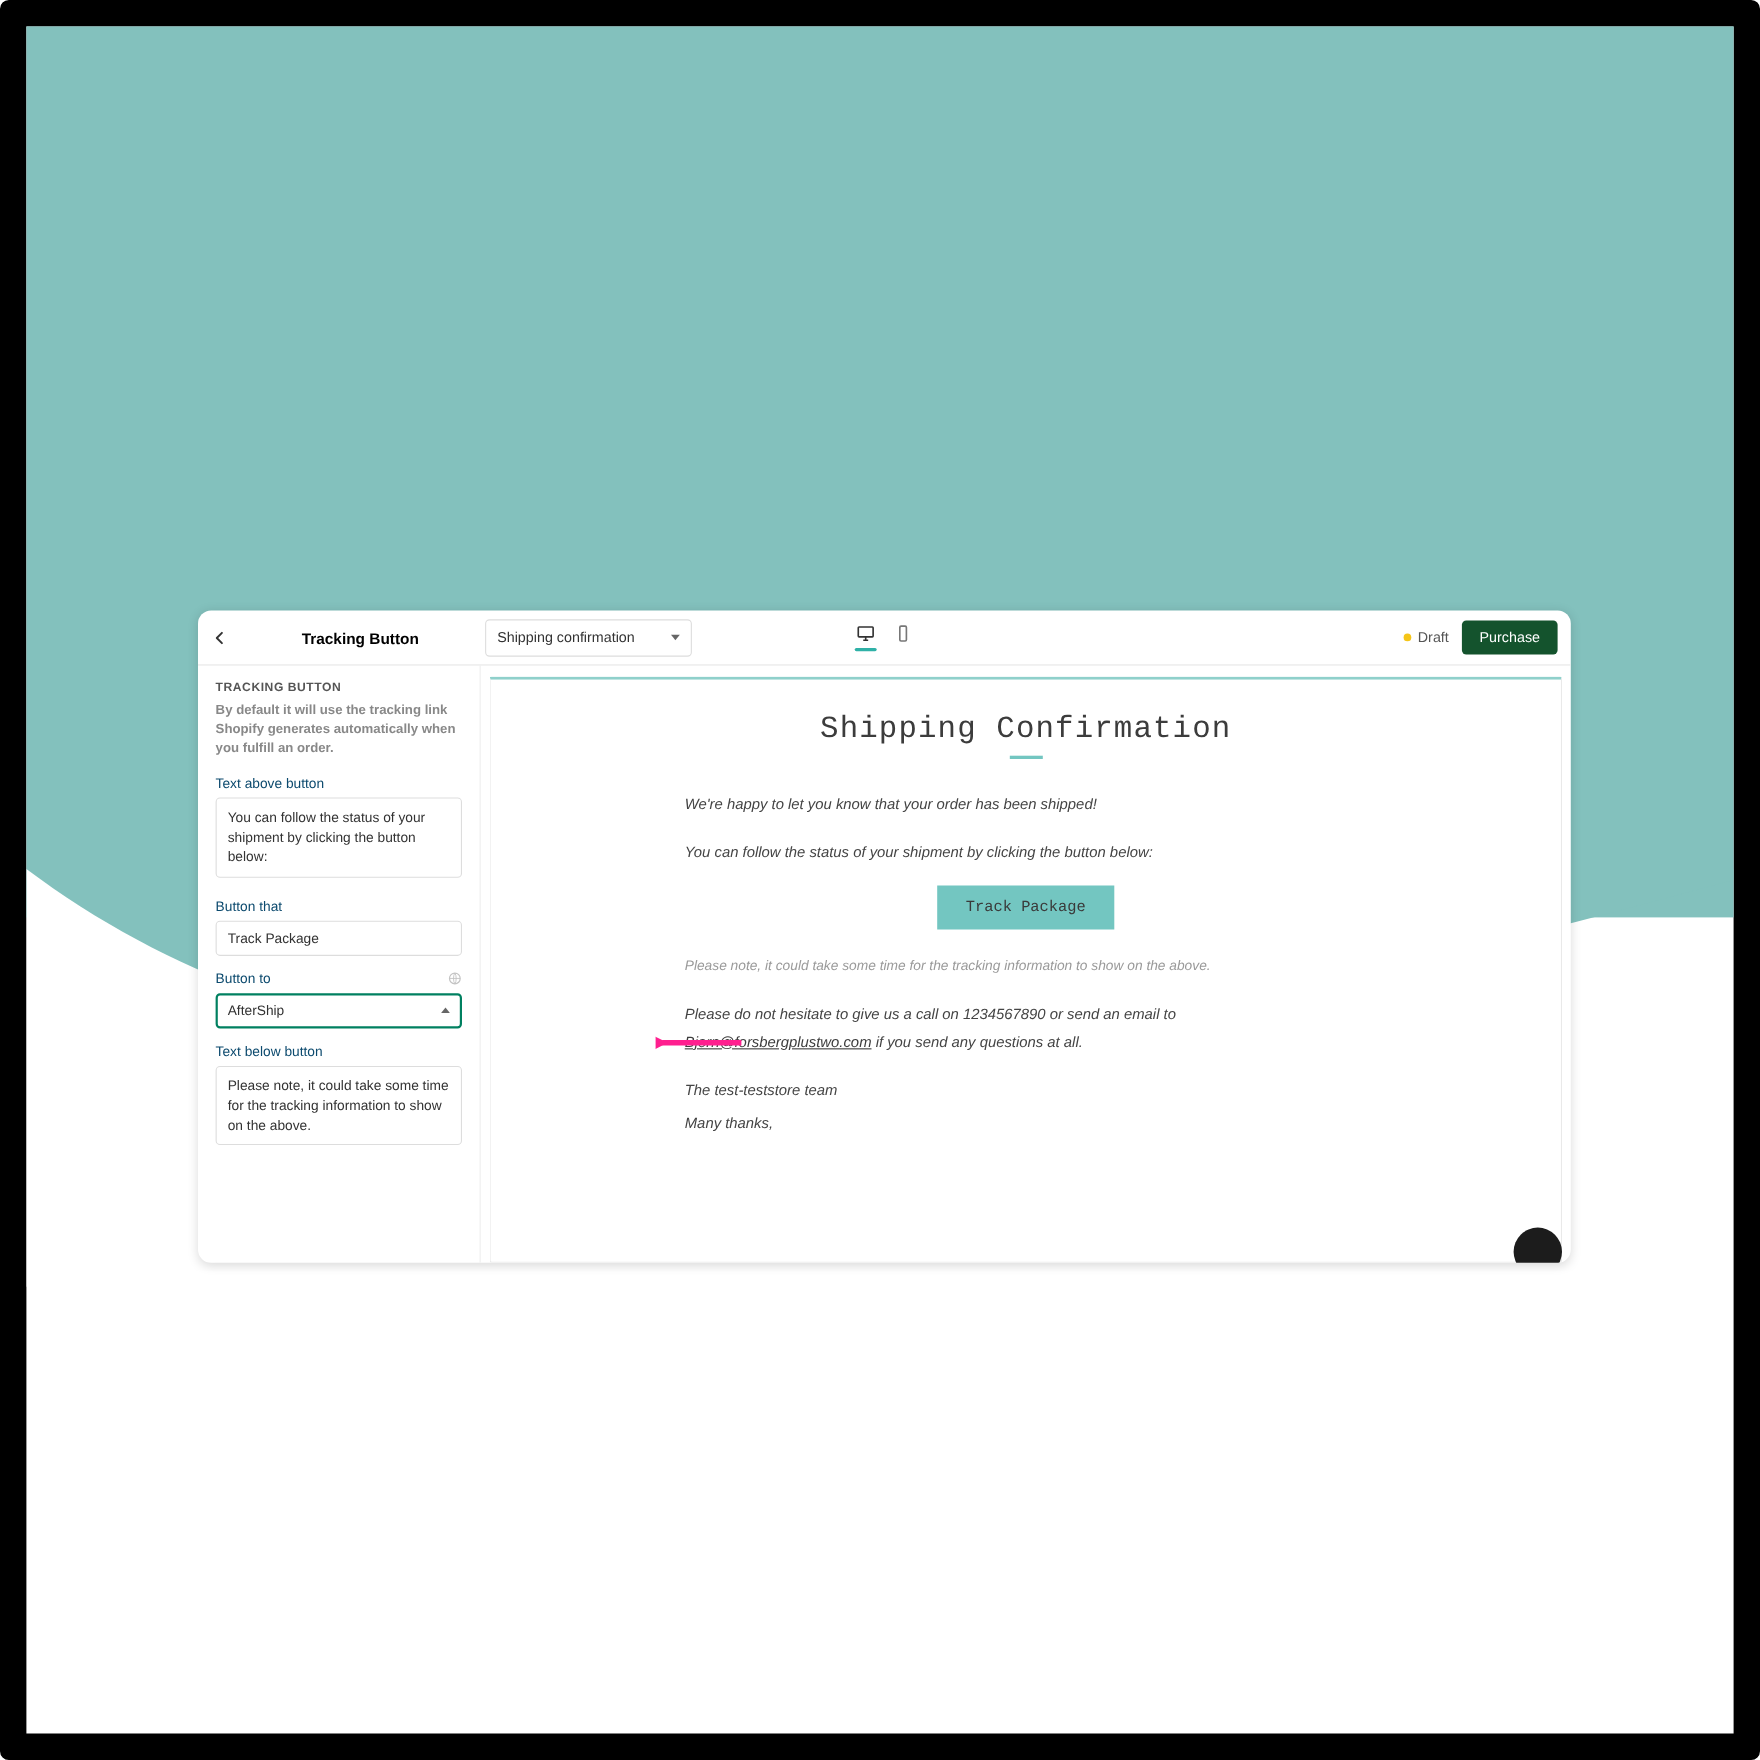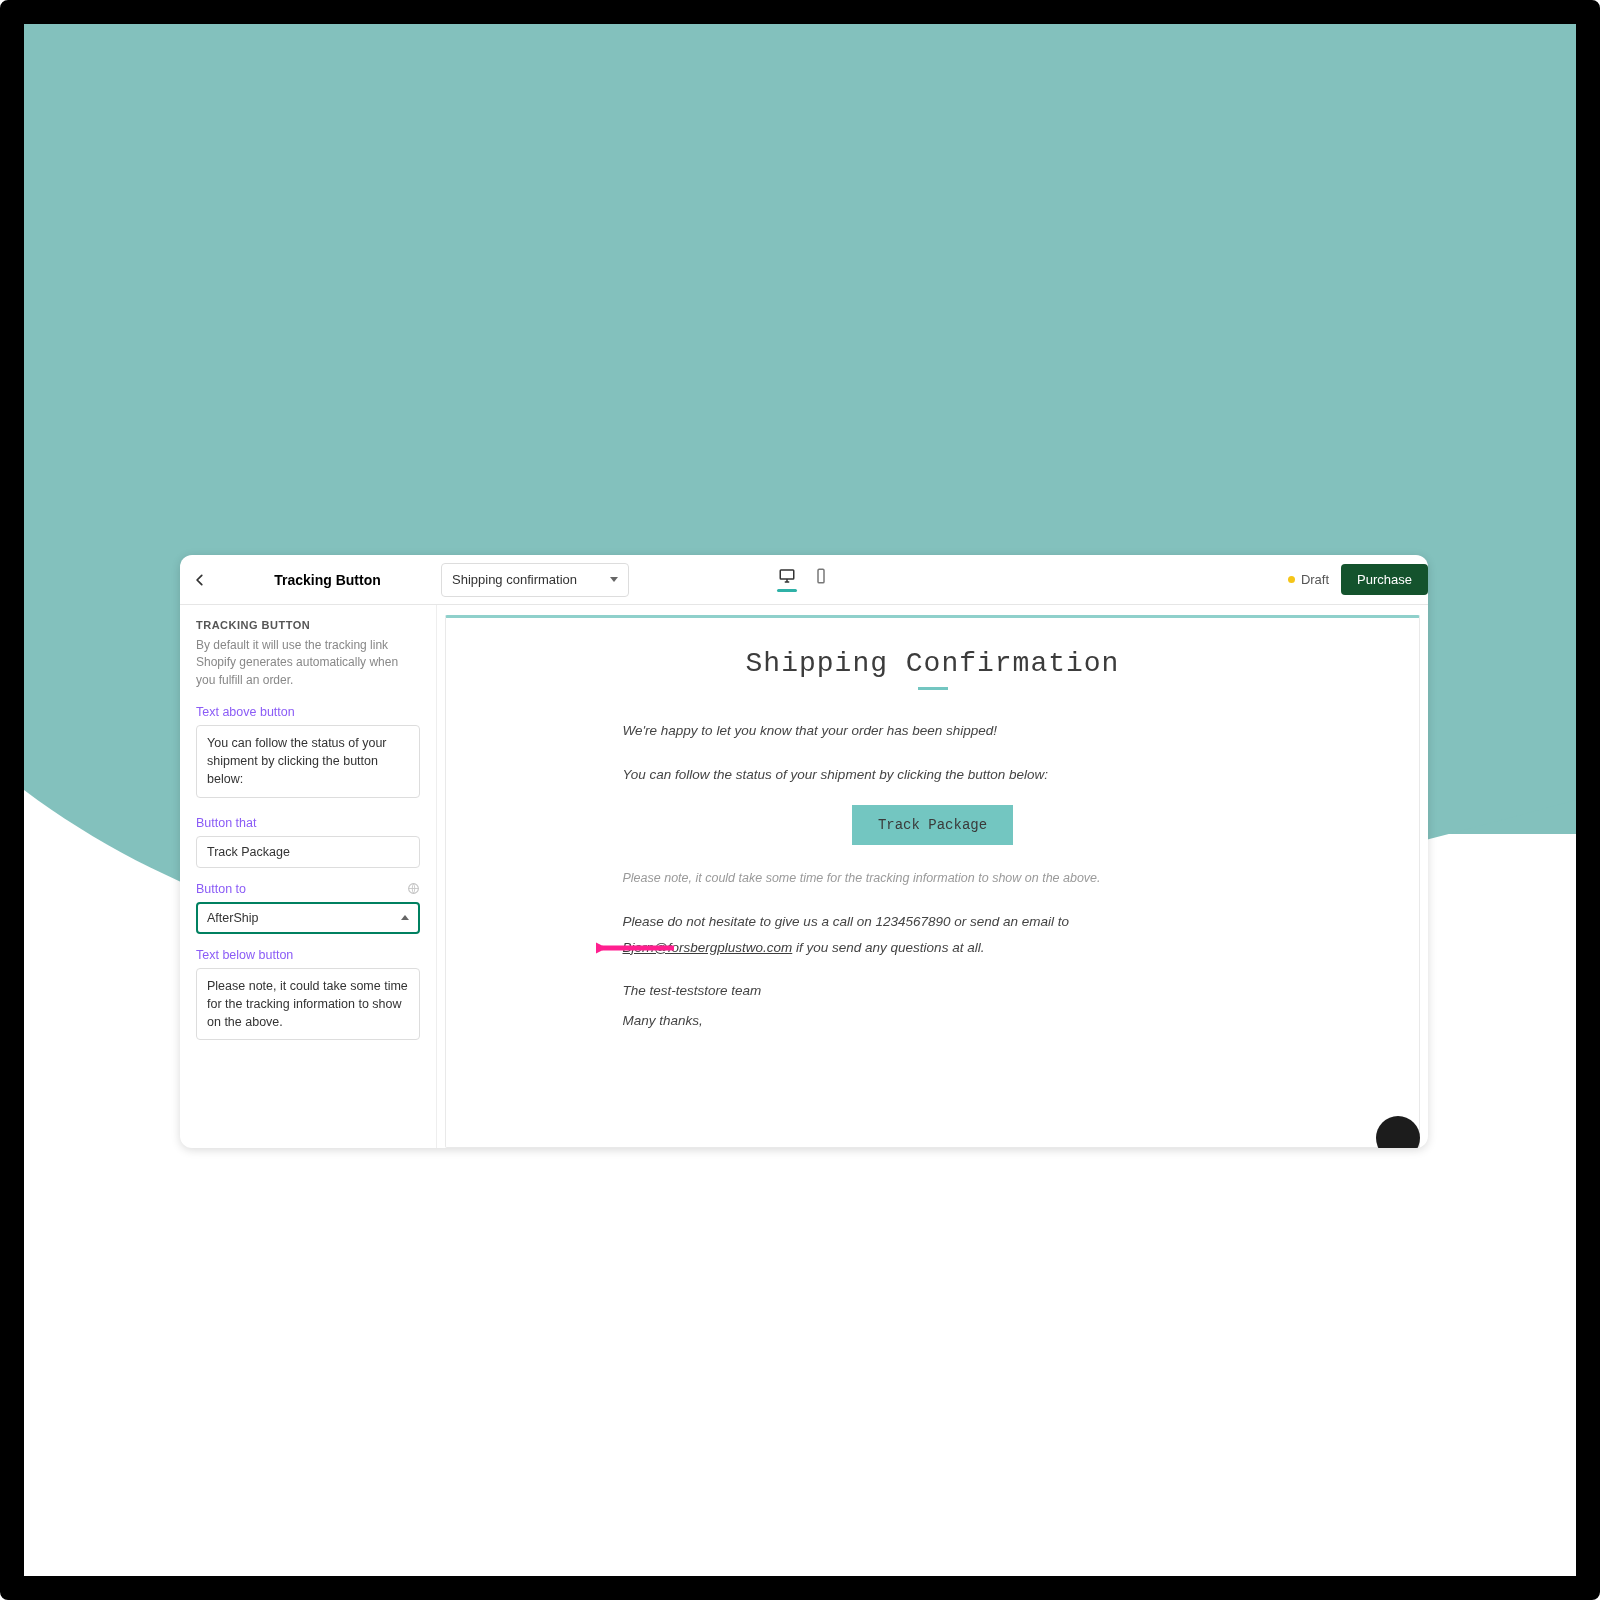--- a/index.html
+++ b/index.html
@@ -91,20 +91,21 @@
       align-items: center;
     }
     .vt-item { display:flex; flex-direction:column; align-items:center; gap:4px; cursor:pointer;}
     .vt-item svg { width:18px; height:18px; }
     .vt-underline { width:20px; height:3px; background:#2fb1a7; border-radius:2px; }
     .vt-underline.hidden { visibility:hidden; }
 
     .top-right {
       margin-left:auto;
       display:flex; align-items:center; gap:12px;
+      padding-right: 12px;
     }
     .draft {
       display:flex; align-items:center; gap:6px; font-size:13px; color:#555;
     }
     .dot { width:7px;height:7px;border-radius:50%; background:#f5c518;}
     .purchase {
       background:#14532d;
       color:#fff; border:none; border-radius:4px;
       padding: 8px 16px; font-size:13px; cursor:pointer;
     }
@@ -120,23 +121,24 @@
       overflow-y:auto;
       position:relative;
     }
     .sb-section-label {
       font-size:11px; letter-spacing:.5px; font-weight:600; color:#555;
       margin-bottom:6px;
     }
     .sb-desc {
       font-size:12px; color:#888; line-height:1.45;
       margin-bottom:16px;
+      font-weight:bold;
     }
     .field { margin-bottom:14px; }
-    .field-label { font-size:12.5px; color:#8b5cf6; margin-bottom:6px; display:flex; align-items:center; justify-content:space-between;}
+    .field-label { font-size:12.5px; color:#0c4a6e; margin-bottom:6px; display:flex; align-items:center; justify-content:space-between;}
     .globe { width:13px;height:13px; opacity:.5;}
     .text-input, .textarea, .select {
       width:100%; border:1px solid #ddd; border-radius:4px;
       padding:8px 10px; font-size:12.5px; color:#333; font-family:inherit;
       background:#fff;
     }
     .textarea { resize:none; line-height:1.45; }
     .select { display:flex; align-items:center; justify-content:space-between; cursor:pointer; position:relative;}
     .select.focused { border:2px solid #008060; padding:7px 9px;gap:24px; }
     .caret-up { width:0;height:0;border-left:4px solid transparent;border-right:4px solid transparent;border-bottom:5px solid #666;}

